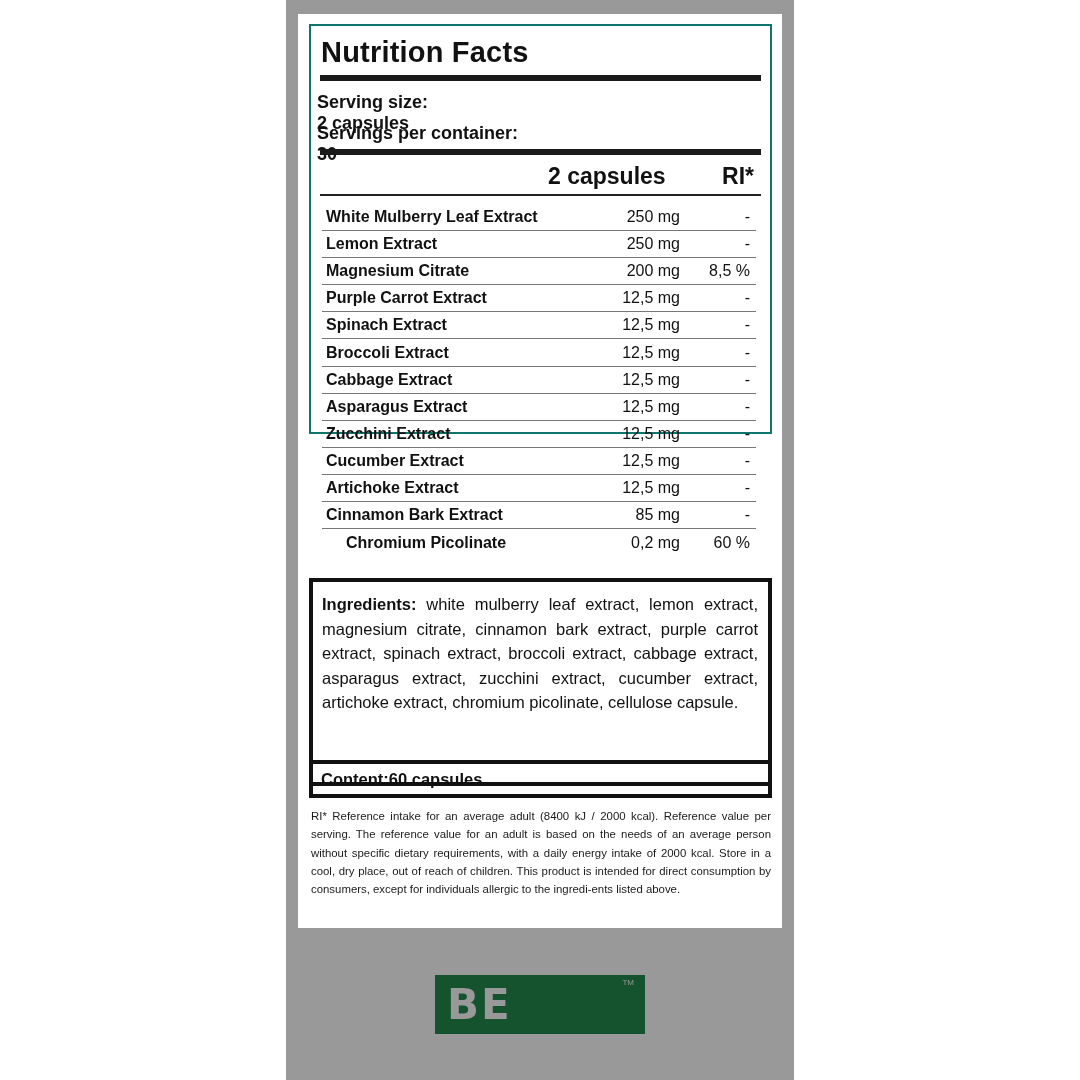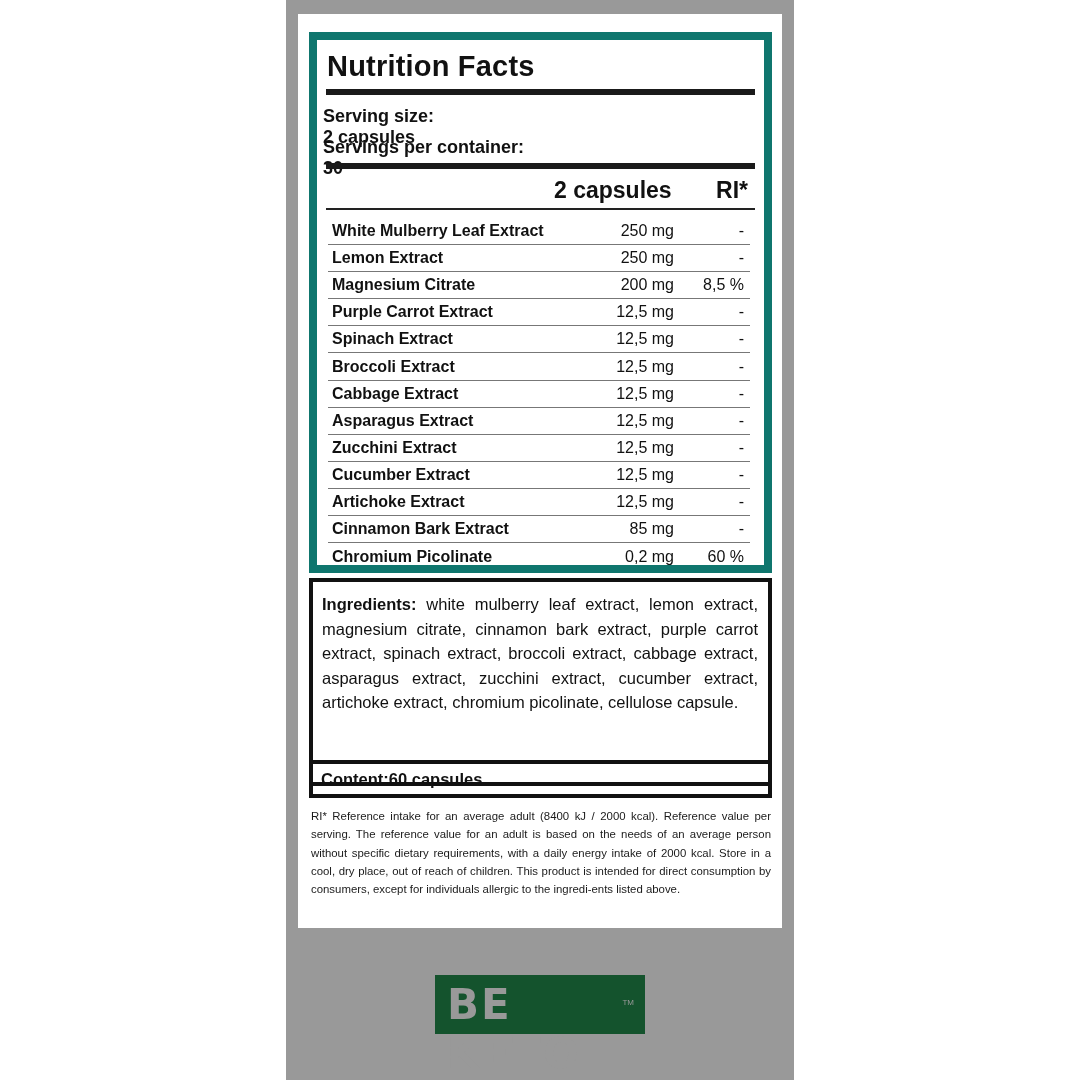--- a/index.html
+++ b/index.html
@@ -2,44 +2,44 @@
 <html><head>
   <meta charset="utf-8">
   <style>
     * { box-sizing: border-box; margin: 0; padding: 0; }
     html, body { width: 1080px; height: 1080px; background: #ffffff; overflow: hidden; }
     body { position: relative; font-family: "Liberation Sans", sans-serif; color: #111; }
 
     .gray-strip { position: absolute; left: 286px; top: 0; width: 508px; height: 1080px; background: #999999; }
     .white-panel { position: absolute; left: 298px; top: 14px; width: 484px; height: 914px; background: #ffffff; }
 
-    .facts-box { position: absolute; left: 309px; top: 32px; width: 463px; height: 541px; border: 8px solid #0f766e; }
+    .facts-box { position: absolute; left: 309px; top: 24px; width: 463px; height: 410px; border: 2px solid #0f766e; }
     .facts-title { position: absolute; left: 10px; top: 10px; font-size: 29px; font-weight: bold; letter-spacing: 0.2px; }
     .rule-thick { position: absolute; left: 9px; right: 9px; height: 6px; background: #1a1a1a; }
     .rule-thin { position: absolute; left: 9px; right: 9px; height: 2px; background: #222; }
     .serv-row { position: absolute; left: 6px; right: 12px; font-size: 18px; font-weight: bold; display: flex; justify-content: space-between; flex-direction: column; }
     .col-head { position: absolute; top: 137px; font-size: 23px; font-weight: bold; }
 
     .nut-table { position: absolute; left: 11px; right: 14px; top: 178px; }
     .nut-row { position: relative; height: 27.1px; border-bottom: 1.5px solid #777; display: flex; align-items: center; font-size: 16px; }
-    .nut-row:last-child { border-bottom: none; }
+    .nut-row:last-child { border-bottom: none; margin-left: 20px; }
     .nut-name { position: absolute; left: 4px; font-weight: bold; }
     .nut-amt { position: absolute; right: 76px; text-align: right; }
     .nut-ri { position: absolute; right: 6px; text-align: right; }
 
     .ing-box { position: absolute; left: 309px; top: 578px; width: 463px; height: 208px; border: 4px solid #111; padding: 10px 10px 0 9px; font-size: 16.5px; line-height: 24.5px; text-align: justify; }
     .ing-label { font-weight: bold; }
 
     .content-box { position: absolute; left: 309px; top: 760px; width: 463px; height: 38px; border: 4px solid #111; display: flex; justify-content: flex-start; align-items: center; padding: 0 9px 0 8px; font-size: 16.5px; font-weight: bold; }
 
     .footnote { position: absolute; left: 311px; top: 807px; width: 460px; font-size: 11.4px; line-height: 18.3px; text-align: justify; color: #1a1a1a; }
 
     .logo-box { position: absolute; left: 435px; top: 975px; width: 210px; height: 59px; background: #14532d; }
     .logo-text { position: absolute; left: 12px; top: 5px; font-size: 42px; font-weight: bold; color: #999999; letter-spacing: 2px; font-family: "DejaVu Sans", sans-serif; }
-    .logo-tm { position: absolute; right: 11px; top: 3px; font-size: 8px; color: #999; margin-top: 20px; }
+    .logo-tm { position: absolute; right: 11px; top: 3px; font-size: 8px; color: #999; }
   </style>
 </head>
 <body>
 
 <div class="gray-strip"></div>
 <div class="white-panel"></div>
 
 <div class="facts-box">
   <div class="facts-title">Nutrition Facts</div>
   <div class="rule-thick" style="top:49px"></div>

